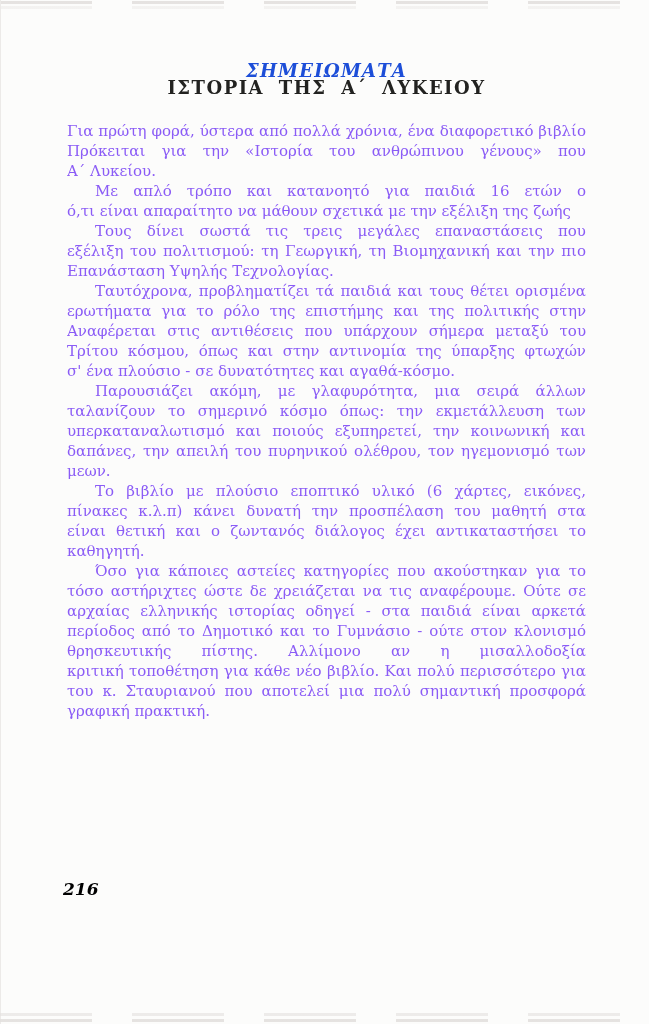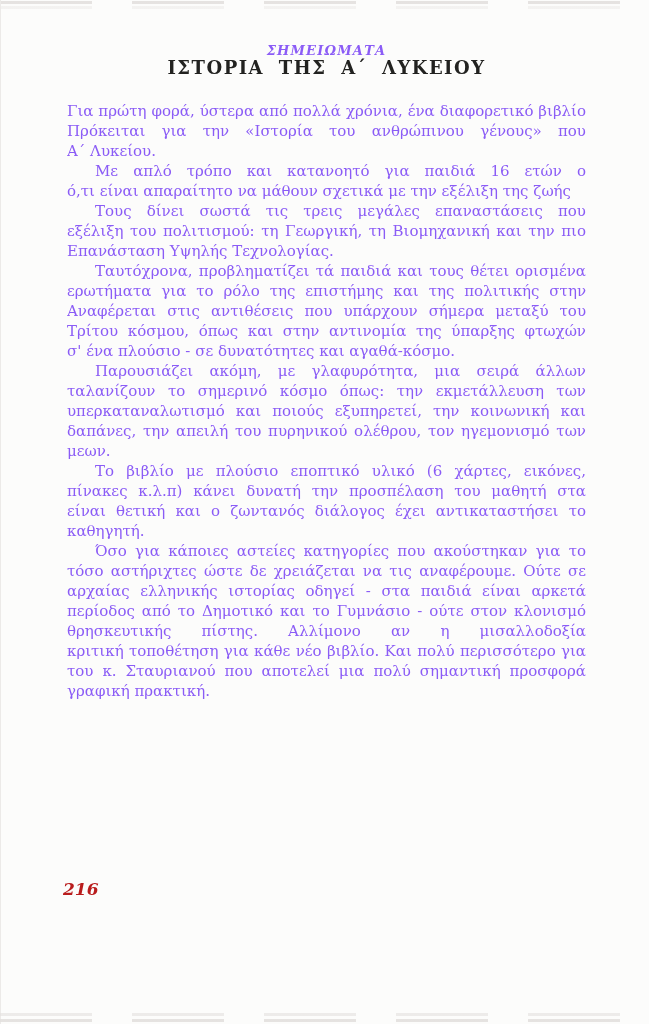--- a/index.html
+++ b/index.html
@@ -43,28 +43,28 @@
   }
 
   .content {
     position: absolute;
     top: 0;
     left: 67px;
     width: 519px;
   }
 
   .kicker {
-    margin-top: 44px;
+    margin-top: 64px;
     text-align: center;
     font-style: italic;
     font-weight: 600;
-    font-size: 13px;
+    font-size: 18px;
     line-height: 14px;
     letter-spacing: 1.2px;
-    color: #8b5cf6;
+    color: #1d4ed8;
   }
 
   .doc-title {
     text-align: center;
     font-size: 18px;
     line-height: 20px;
     letter-spacing: 1.5px;
     word-spacing: 7px;
     font-weight: 700;
     color: #222220;
@@ -90,21 +90,21 @@
   }
 
   .page-number {
     position: absolute;
     top: 878px;
     left: 63px;
     font-style: italic;
     font-weight: 600;
     font-size: 17px;
     line-height: 22px;
-    color: #b91c1c;
+    color: #000000;
   }
 </style>
 </head>
 <body>
 
 <div class="page">
 
   <div class="scan-mark top"></div>
   <div class="scan-mark top2"></div>
   <div class="scan-edge-left"></div>

